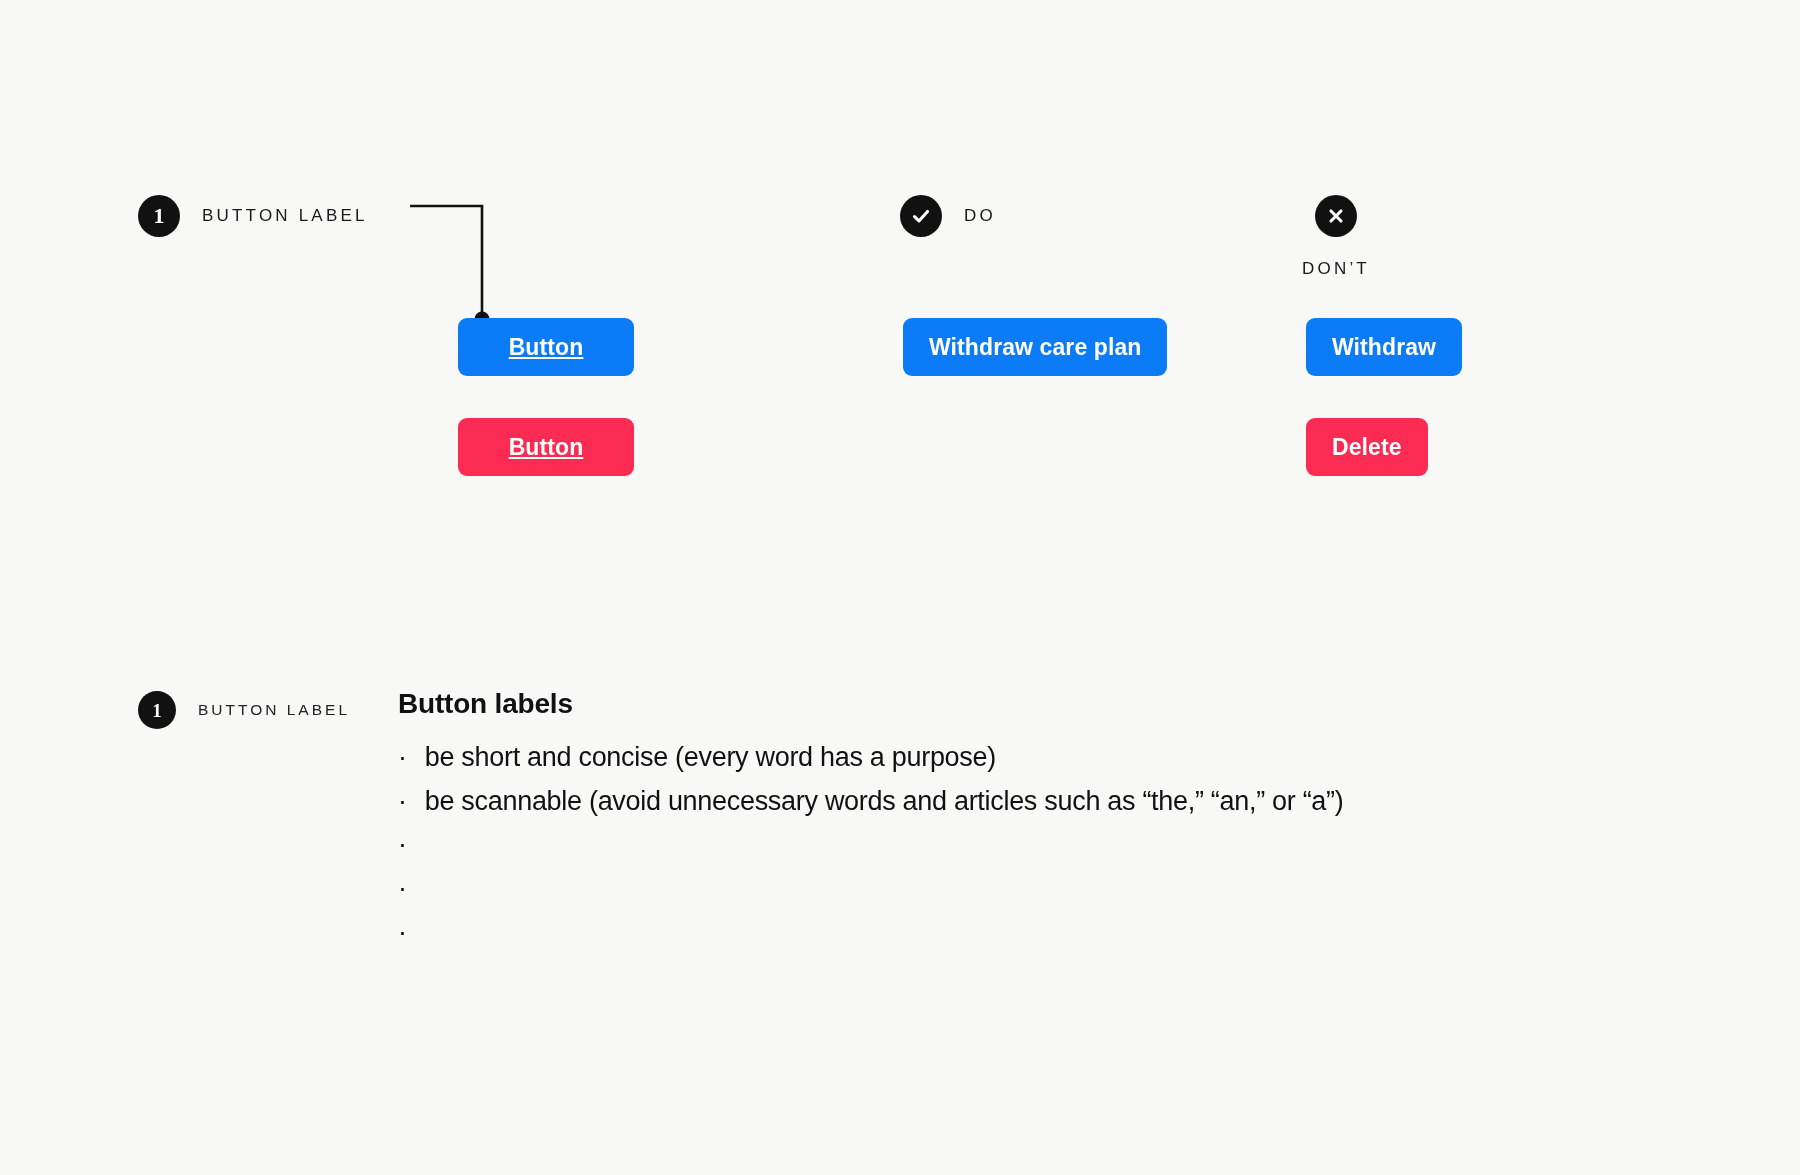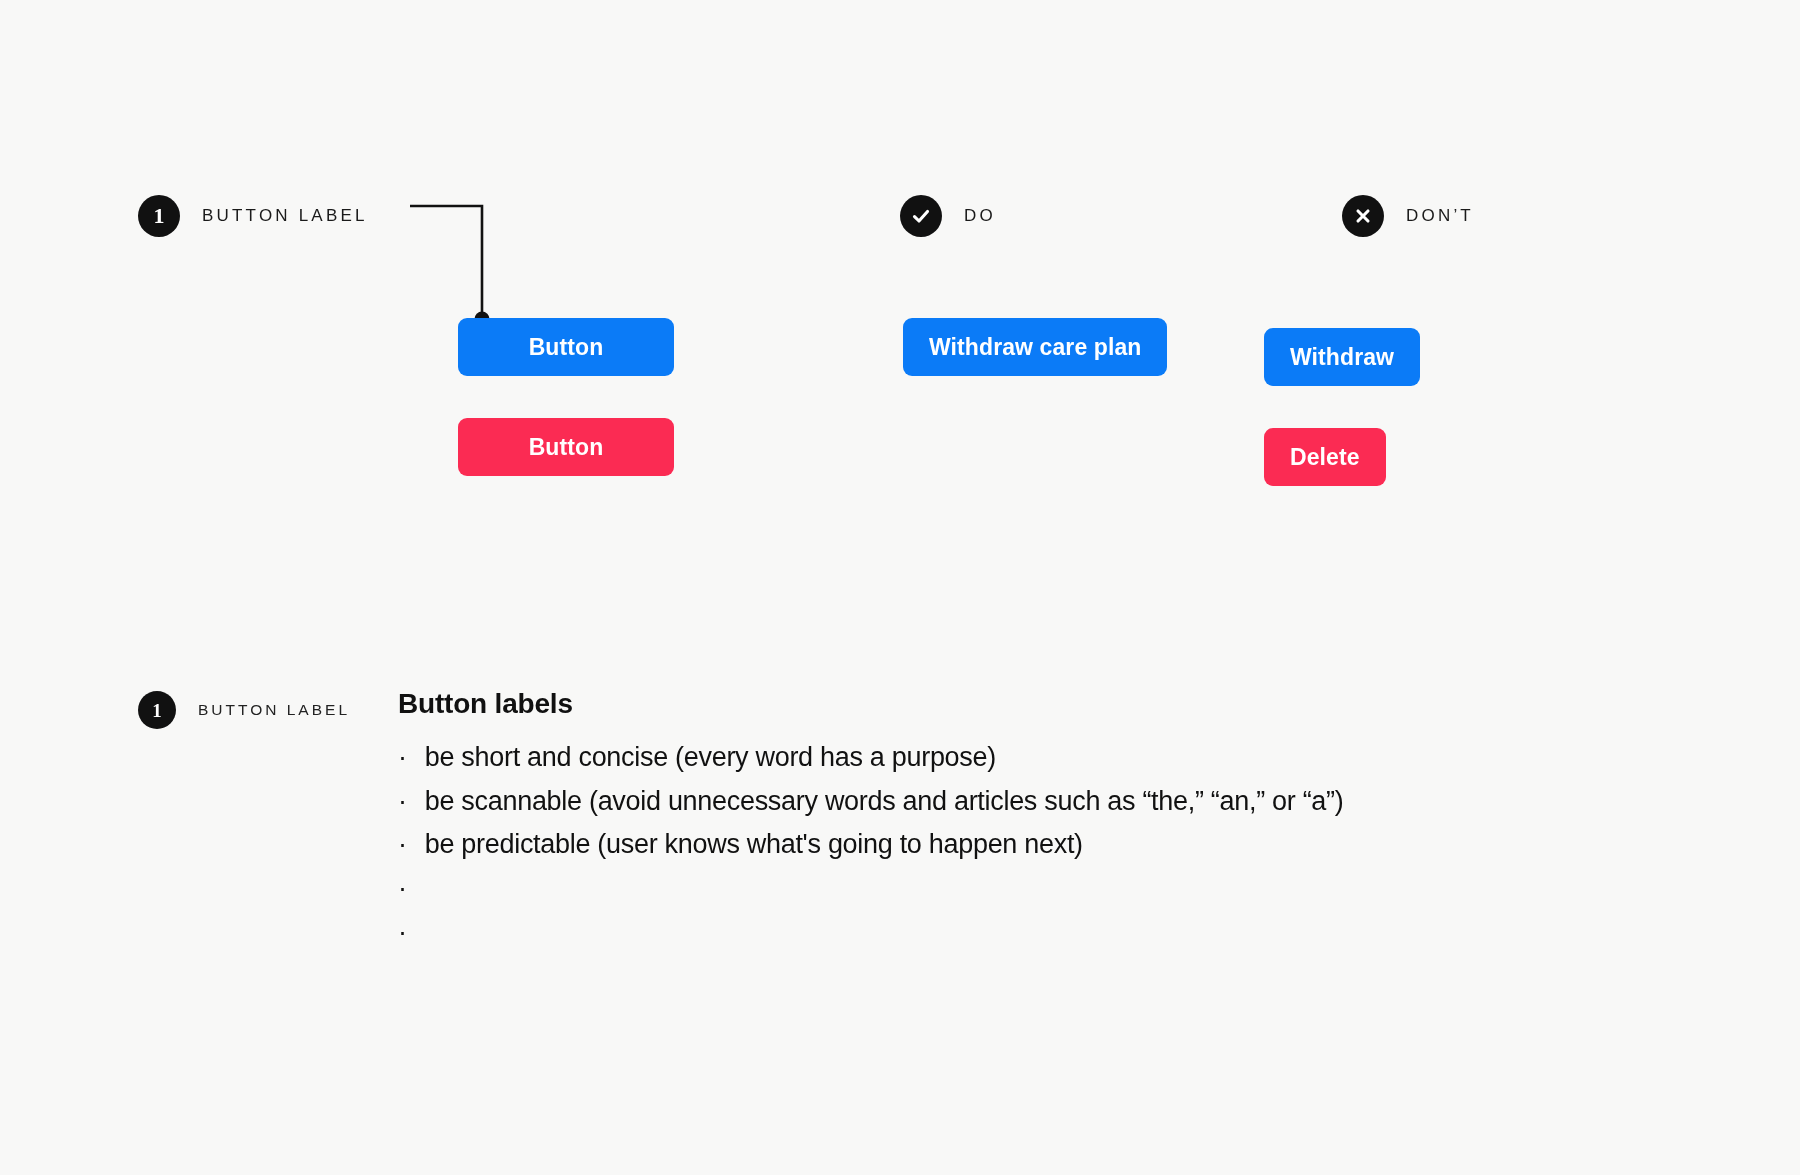--- a/index.html
+++ b/index.html
@@ -64,21 +64,21 @@
 
   
   .anno-row {
     position: absolute;
     display: flex;
     align-items: center;
     gap: 22px;
   }
   #anno-1 { left: 138px; top: 195px; }
   #anno-do { left: 900px; top: 195px; }
-  #anno-dont { left: 1342px; top: 195px; }
+  #anno-dont { left: 1302px; top: 195px; flex-direction: column; }
 
   
   .connector {
     position: absolute;
     left: 410px;
     top: 200px;
     width: 190px;
     height: 130px;
     pointer-events: none;
   }
@@ -105,23 +105,23 @@
 
   .btn-col {
     position: absolute;
     display: flex;
     flex-direction: column;
     gap: 42px;
     align-items: flex-start;
   }
   #col-example { left: 458px; top: 318px; }
   #col-do      { left: 903px; top: 318px; }
-  #col-dont    { left: 1264px; top: 318px; margin-top: 10px; }
-
-  .btn-fixed-sm { width: 216px; }
+  #col-dont    { left: 1306px; top: 318px; }
+
+  .btn-fixed-sm { width: 176px; text-decoration: underline; }
 
   
   .guidance {
     position: absolute;
     left: 138px;
     top: 688px;
     display: flex;
     align-items: flex-start;
     gap: 22px;
   }
@@ -219,21 +219,20 @@
         <li>
           <span class="rule-dot">·</span>
           <span>be short and concise (every word has a purpose)</span>
         </li>
         <li>
           <span class="rule-dot">·</span>
           <span>be scannable (avoid unnecessary words and articles such as “the,” “an,” or “a”)</span>
         </li>
         <li>
           <span class="rule-dot">·</span>
-          <span>be predictable (user knows what's going to happen next)</span>
         </li>
         <li>
           <span class="rule-dot">·</span>
         </li>
         <li>
           <span class="rule-dot">·</span>
         </li>
       </ul>
   </div>
 </div>

